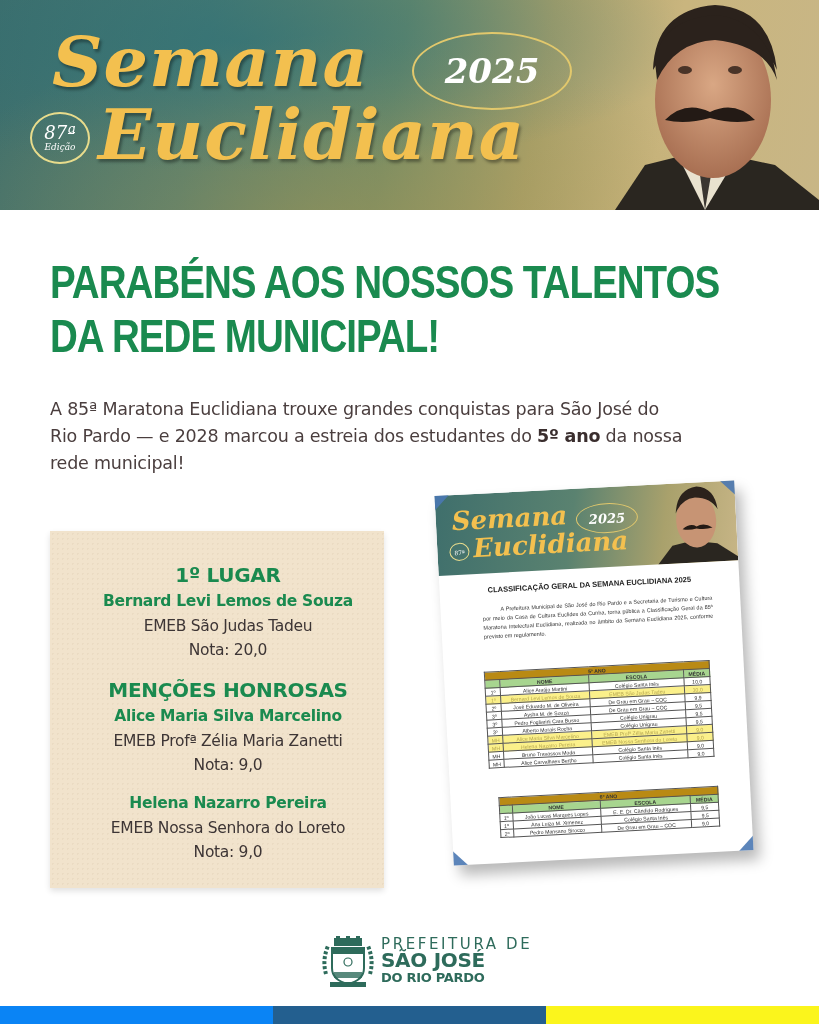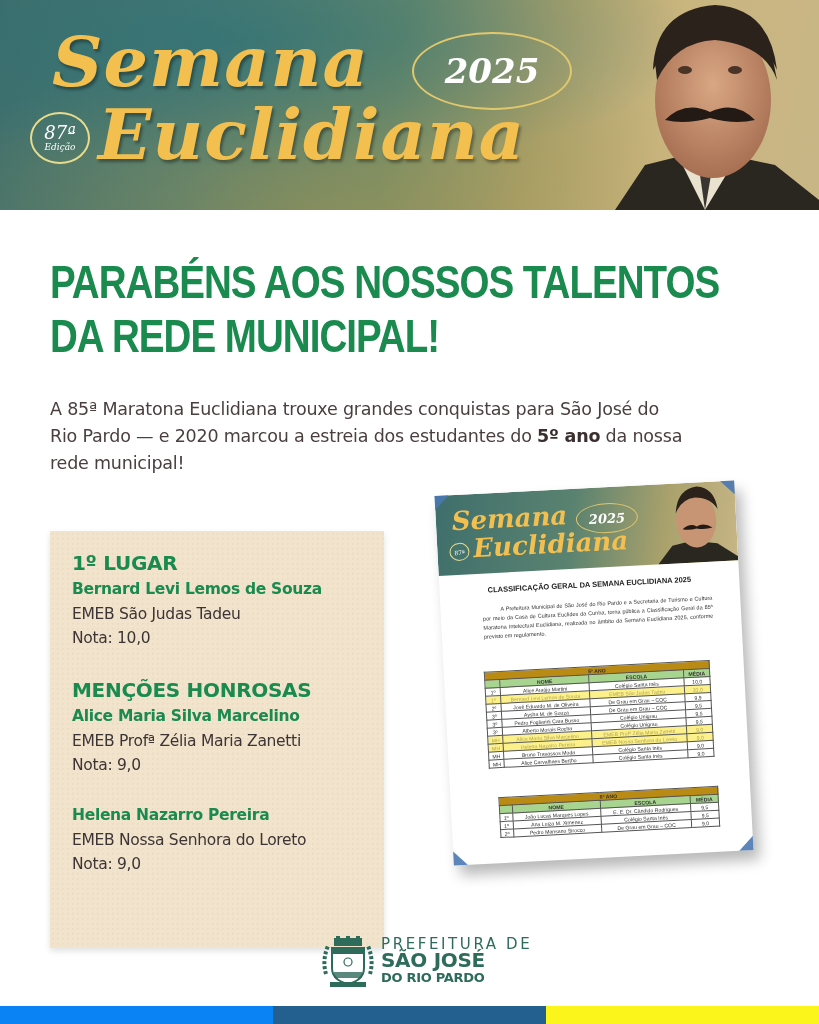--- a/index.html
+++ b/index.html
@@ -52,40 +52,41 @@
 
   .intro {
     position: absolute; left: 50px; top: 396px; width: 640px;
     font-family: "DejaVu Sans", sans-serif; font-size: 17.5px; line-height: 27px; color: #4a3e3e;
     letter-spacing: -0.2px;
   }
   .intro b { font-weight: bold; color: #3a2e2e; }
 
   
   .card {
-    position: absolute; left: 50px; top: 531px; width: 334px; height: 417px;
+    position: absolute; left: 50px; top: 531px; width: 334px; height: 357px;
     background: #f1e3cc;
     background-image: radial-gradient(rgba(160,130,90,0.08) 1px, transparent 1px);
     background-size: 5px 5px;
     box-shadow: 0 3px 6px rgba(0,0,0,0.12);
-    padding: 18px 0 0 22px;
+    padding: 30px 0 0 22px;
+    text-align: center;
   }
   .card .section-title {
     font-family: "DejaVu Sans", sans-serif; font-weight: bold; color: #1a8a4f;
     font-size: 20px; line-height: 28px; letter-spacing: -0.3px;
   }
   .card .student-name {
     font-family: "DejaVu Sans", sans-serif; font-weight: bold; color: #1a8a4f;
     font-size: 15.5px; line-height: 25px; letter-spacing: -0.3px;
   }
   .card .school, .card .grade {
     font-family: "DejaVu Sans", sans-serif; color: #3d3535; font-size: 15.5px; line-height: 24px; letter-spacing: -0.3px;
   }
   .card .block { margin-bottom: 12px; }
-  .card .block.gap { margin-top: 26px; }
+  .card .block.gap { margin-top: 14px; }
 
   
   .doc-wrap { position: absolute; left: 430px; top: 470px; width: 350px; height: 420px; }
   .doc {
     position: absolute; left: 14px; top: 18px; width: 300px; height: 370px;
     background: #ffffff; transform: rotate(-3deg); transform-origin: center;
     box-shadow: 6px 10px 14px rgba(0,0,0,0.28);
     overflow: hidden;
   }
   .corner { position: absolute; width: 26px; height: 26px; background: #4a78b3; opacity: 0.9; z-index: 3; }
@@ -175,28 +176,28 @@
     <ellipse cx="150" cy="70" rx="7" ry="4" fill="#4a3428"></ellipse>
     <path d="M80 120 Q100 100 125 112 Q150 100 170 120 Q150 125 125 118 Q100 125 80 120 Z" fill="#231a15"></path>
   </svg>
 </div>
 
 <h1 class="headline">
   <span class="line">PARABÉNS AOS NOSSOS TALENTOS</span>
   <span class="line">DA REDE MUNICIPAL!</span>
 </h1>
 
-<p class="intro"><span>A 85ª Maratona Euclidiana trouxe grandes conquistas para São José do Rio Pardo — e 2020 marcou a estreia dos estudantes do </span><b>5º ano</b><span> da nossa rede municipal!</span></p>
+<p class="intro"><span>A 85ª Maratona Euclidiana trouxe grandes conquistas para São José do Rio Pardo — e 2028 marcou a estreia dos estudantes do </span><b>5º ano</b><span> da nossa rede municipal!</span></p>
 
 <div class="card">
   <div class="block">
     <div class="section-title">1º LUGAR</div>
     <div class="student-name">Bernard Levi Lemos de Souza</div>
     <div class="school">EMEB São Judas Tadeu</div>
-    <div class="grade">Nota: 10,0</div>
+    <div class="grade">Nota: 20,0</div>
   </div>
   <div class="block gap">
     <div class="section-title">MENÇÕES HONROSAS</div>
     <div class="student-name">Alice Maria Silva Marcelino</div>
     <div class="school">EMEB Profª Zélia Maria Zanetti</div>
     <div class="grade">Nota: 9,0</div>
   </div>
   <div class="block gap">
     <div class="student-name">Helena Nazarro Pereira</div>
     <div class="school">EMEB Nossa Senhora do Loreto</div>

